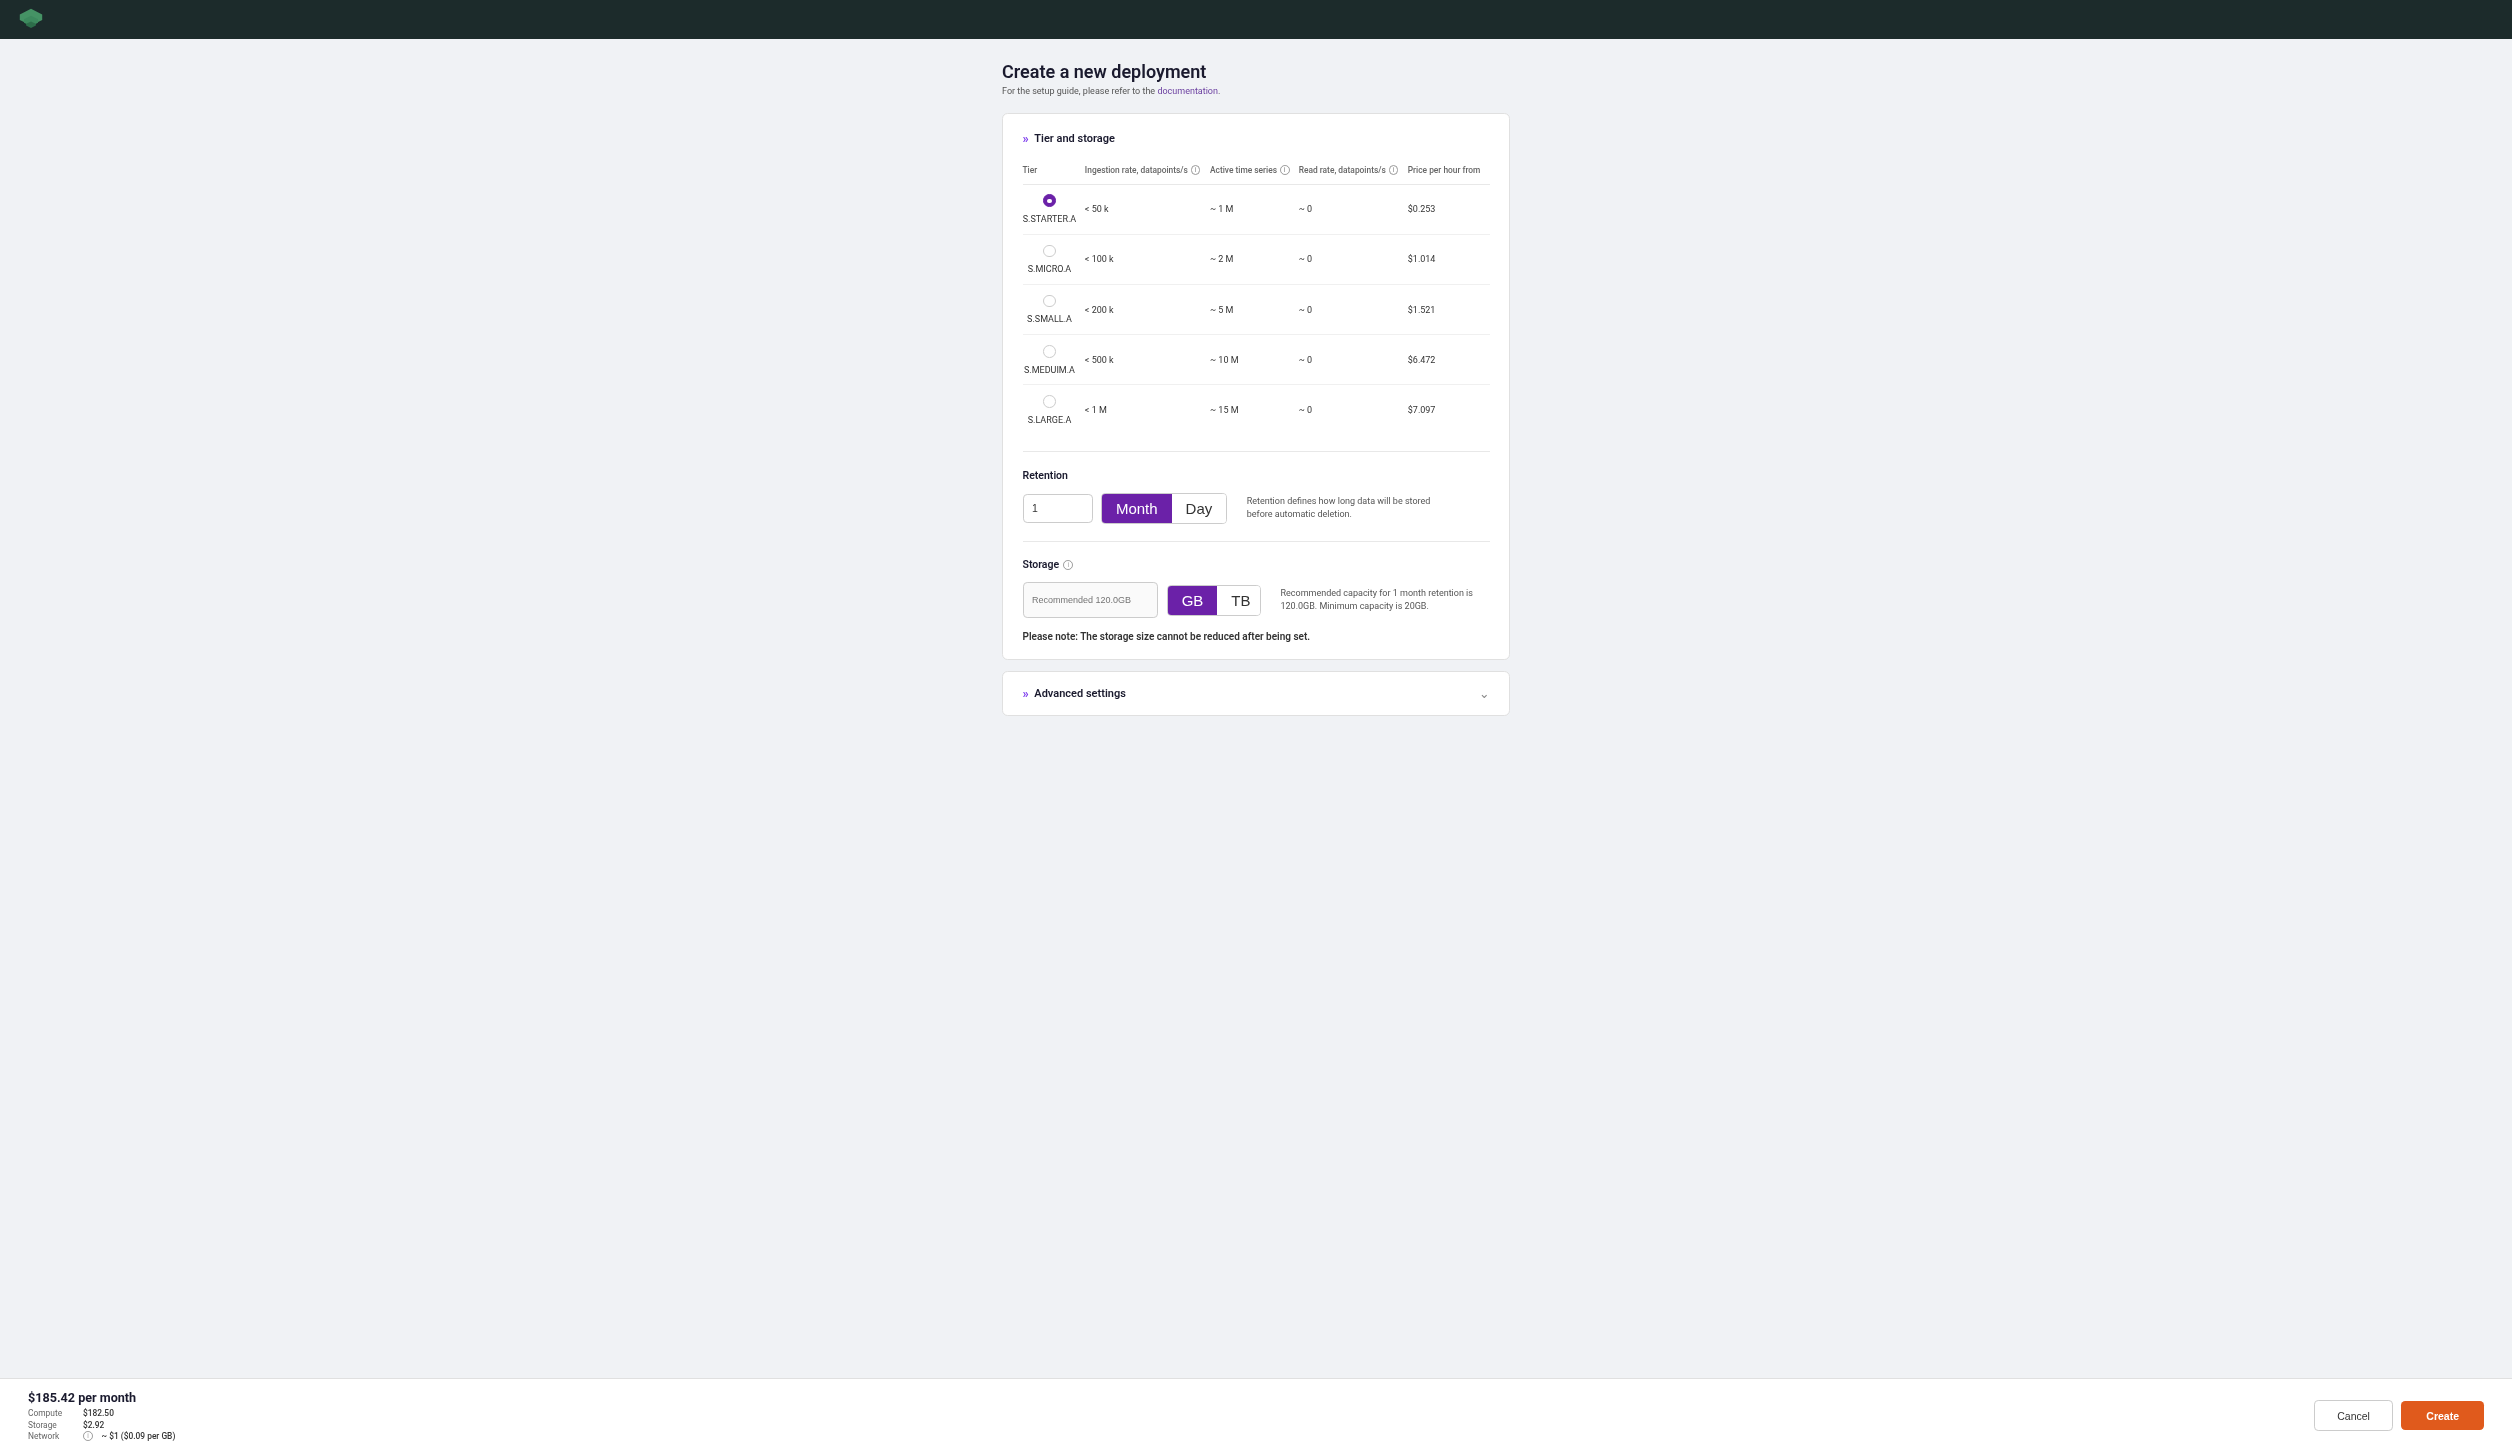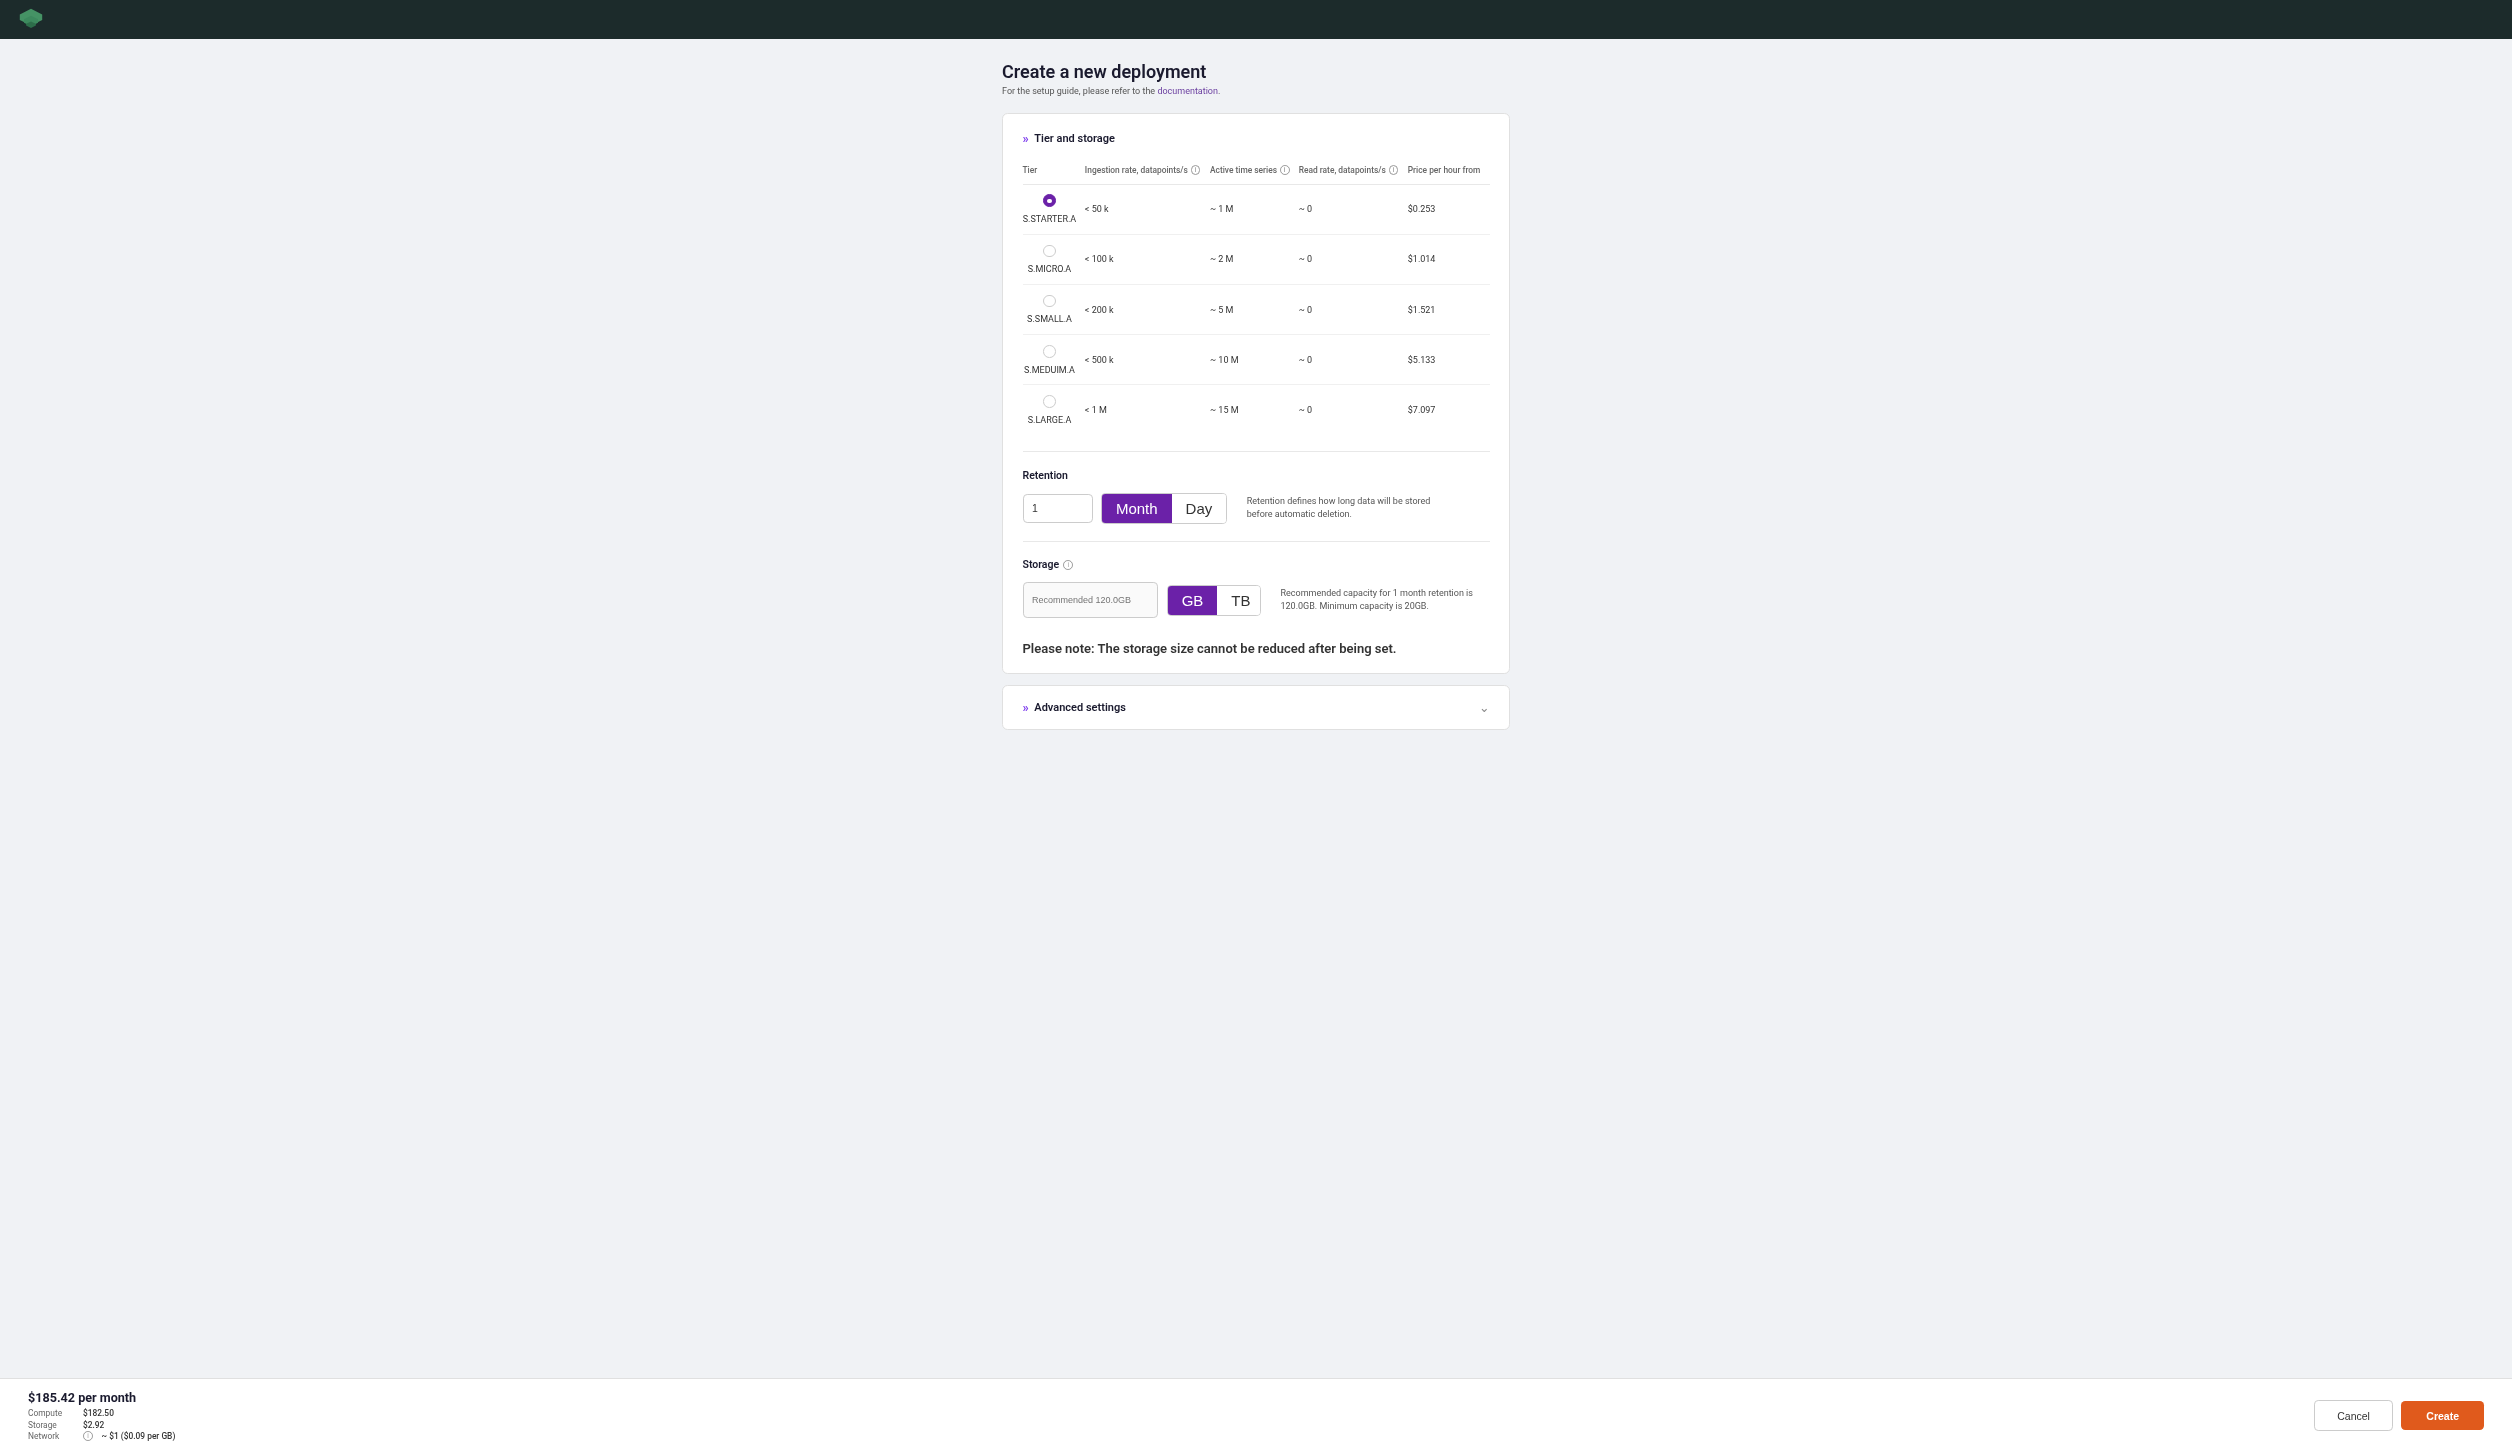--- a/index.html
+++ b/index.html
@@ -218,22 +218,22 @@
       outline: none;
     }
     .storage-desc {
       font-size: 9px;
       color: #555;
       max-width: 209px;
       margin-left: 11px;
       line-height: 1.5;
     }
     .storage-note {
-      margin-top: 23px;
-      font-size: 13px;
+      margin-top: 13px;
+      font-size: 10px;
       color: #555;
     }
     .storage-note span { font-weight: 600; color: #333; }
 
     
     .advanced-section {
       padding: 14px 19.5px;
       display: flex;
       align-items: center;
       justify-content: space-between;
@@ -413,21 +413,21 @@
             <tr>
       <td>
         <div class="tier-name-cell">
           <div class="radio-btn "></div>
           <span>S.MEDUIM.A</span>
         </div>
       </td>
       <td>&lt; 500 k</td>
       <td>~ 10 M</td>
       <td>~ 0</td>
-      <td>$5.133</td>
+      <td>$6.472</td>
     </tr>
             <tr>
       <td>
         <div class="tier-name-cell">
           <div class="radio-btn "></div>
           <span>S.LARGE.A</span>
         </div>
       </td>
       <td>&lt; 1 M</td>
       <td>~ 15 M</td>

